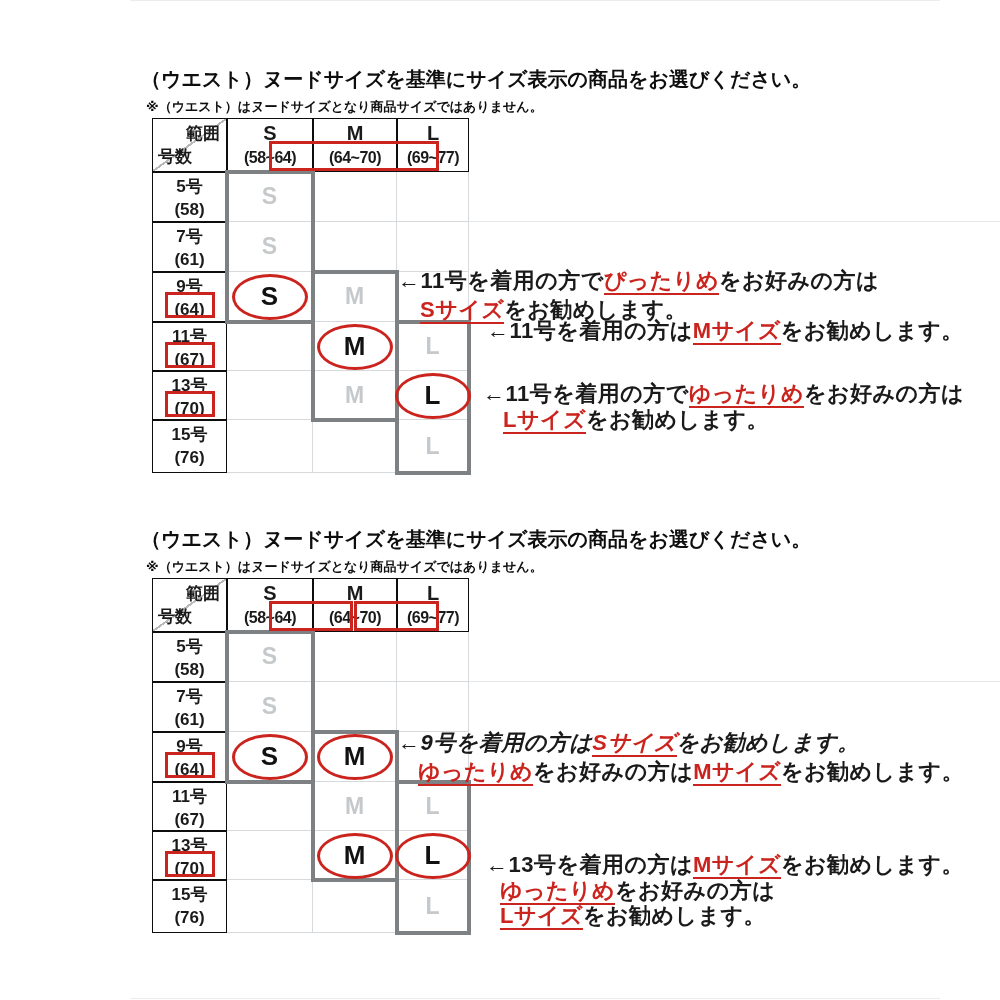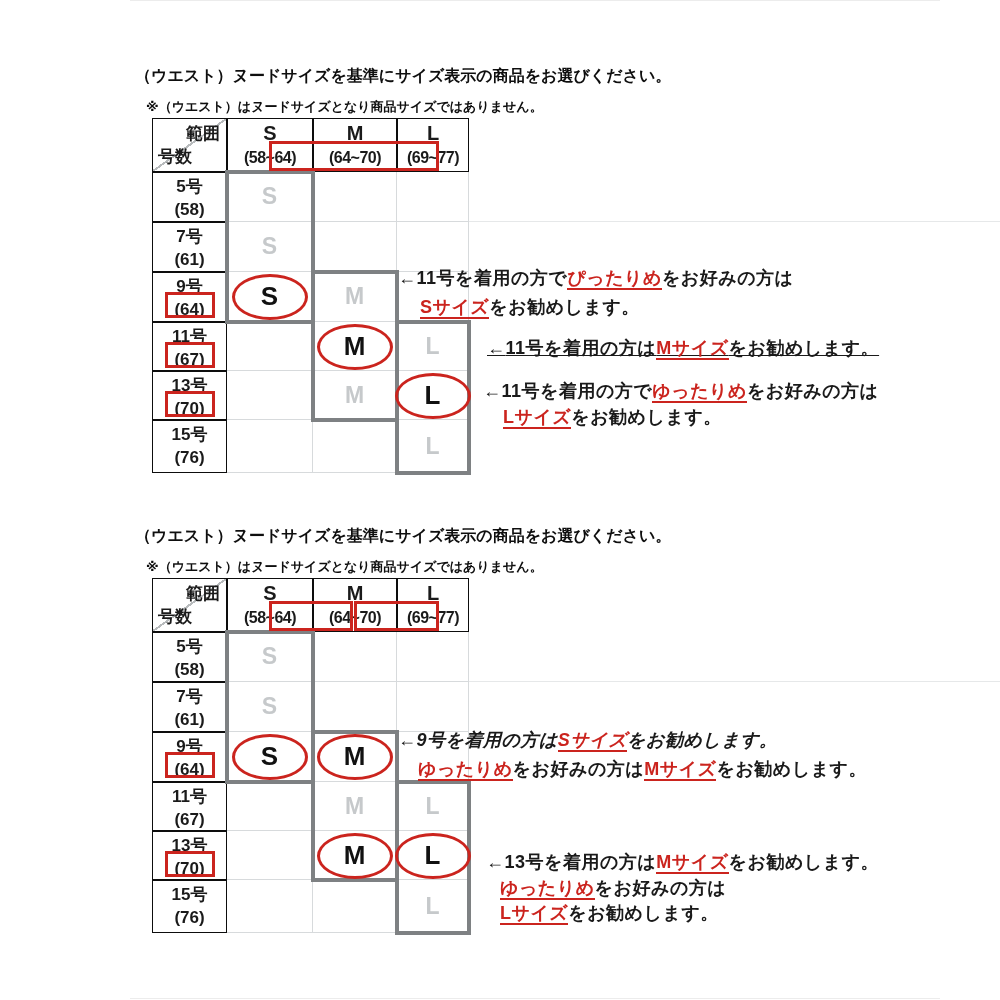--- a/index.html
+++ b/index.html
@@ -2,42 +2,42 @@
 <html><head>
 <meta charset="utf-8">
 <style>
   html,body{margin:0;padding:0;background:#ffffff;}
   body{width:1000px;height:1000px;font-family:"Liberation Sans","DejaVu Sans",sans-serif;font-weight:bold;color:#1a1a1a;}
   .page{position:relative;width:1000px;height:1000px;overflow:hidden;background:#ffffff;}
   .edge{position:absolute;left:130px;width:810px;height:1px;background:#ececec;}
   .edge.top{top:0;}
   .edge.bottom{top:998px;}
   .section{position:absolute;left:0;width:1000px;height:500px;}
-  .title{position:absolute;left:135px;top:66px;font-size:16px;letter-spacing:0px;white-space:nowrap;color:#0e0e0e;}
+  .title{position:absolute;left:141px;top:66px;font-size:20px;letter-spacing:0px;white-space:nowrap;color:#0e0e0e;}
   .note{position:absolute;left:146px;top:98px;font-size:13px;white-space:nowrap;color:#0e0e0e;}
   .sheet{position:absolute;left:152px;top:118px;width:317px;height:355px;}
   .cell{position:absolute;box-sizing:border-box;background:transparent;}
   .blk{border:1px solid #0d0d0d;}
   .lite{border-right:1px solid #d7dadc;border-bottom:1px solid #d7dadc;}
   .corner{background:linear-gradient(to bottom right,transparent calc(50% - 1px),#b7babc calc(50% - 1px),#b7babc calc(50% + 1px),transparent calc(50% + 1px));}
   .corner .tr{position:absolute;top:3px;right:6px;font-size:17px;}
   .corner .bl{position:absolute;bottom:3px;left:5px;font-size:17px;}
   .hcell{display:flex;flex-direction:column;align-items:center;justify-content:flex-start;padding-top:1px;}
   .hcell .sz{font-size:20px;line-height:26px;}
   .hcell .rg{font-size:16px;line-height:24px;letter-spacing:-0.5px;}
   .lcell{text-align:center;padding-top:2px;}
   .lcell div{font-size:17px;line-height:23px;}
   .ltr{width:100%;height:100%;display:flex;align-items:center;justify-content:center;}
   .ltr.gray{font-size:23px;color:#c6c9cb;}
   .ltr.black{font-size:26px;color:#111111;}
   .graybox{position:absolute;border:4px solid #7e8183;box-sizing:border-box;}
   .rell{position:absolute;border:3px solid #cb241e;border-radius:50%;box-sizing:border-box;}
   .rrect{position:absolute;border:3px solid #cb241e;box-sizing:border-box;}
   .faint{position:absolute;height:1px;background:#e6e8e9;}
-  .annline{position:absolute;font-size:18px;letter-spacing:0.5px;white-space:nowrap;color:#1a1a1a;}
+  .annline{position:absolute;font-size:22px;letter-spacing:0.5px;white-space:nowrap;color:#1a1a1a;}
   .annline .red{color:#cb241e;border-bottom:2px solid #cb241e;}
 </style>
 </head>
 <body>
 
 <div class="page">
   <div class="edge top"></div>
 
   <div class="section" style="top:0">
     <div class="title">（ウエスト）ヌードサイズを基準にサイズ表示の商品をお選びください。</div>
@@ -127,21 +127,21 @@
         <div class="rell" style="left: 243px; top: 254.5px; width: 76px; height: 46px;"></div>
         <div class="rrect" style="left: 13px; top: 174px; width: 50px; height: 26px;"></div>
         <div class="rrect" style="left: 13px; top: 224px; width: 50px; height: 26px;"></div>
         <div class="rrect" style="left: 13px; top: 273px; width: 50px; height: 26px;"></div>
         <div class="rrect" style="left: 117px; top: 23px; width: 170px; height: 30px;"></div>
         <div class="faint" style="left: 317px; top: 103px; width: 540px;"></div>
       </div>
     <div class="anns">
         <div class="annline" style="left: 398px; top: 266px;"><span>←</span><span>11号を着用の方で</span><span class="red">ぴったりめ</span><span>をお好みの方は</span></div>
         <div class="annline" style="left: 420px; top: 295px;"><span class="red">Sサイズ</span><span>をお勧めします。</span></div>
-        <div class="annline" style="left: 487px; top: 336px; text-decoration: underline;"><span>←</span><span>11号を着用の方は</span><span class="red">Mサイズ</span><span>をお勧めします。</span></div>
+        <div class="annline" style="left: 487px; top: 316px;"><span>←</span><span>11号を着用の方は</span><span class="red">Mサイズ</span><span>をお勧めします。</span></div>
         <div class="annline" style="left: 483px; top: 379px;"><span>←</span><span>11号を着用の方で</span><span class="red">ゆったりめ</span><span>をお好みの方は</span></div>
         <div class="annline" style="left: 503px; top: 405px;"><span class="red">Lサイズ</span><span>をお勧めします。</span></div>
       </div>
   </div>
 
   <div class="section" style="top:460px">
     <div class="title">（ウエスト）ヌードサイズを基準にサイズ表示の商品をお選びください。</div>
     <div class="note">※（ウエスト）はヌードサイズとなり商品サイズではありません。</div>
     <div class="sheet">
         <div class="cell blk corner" style="left: 0px; top: 0px; width: 75px; height: 54px;">

